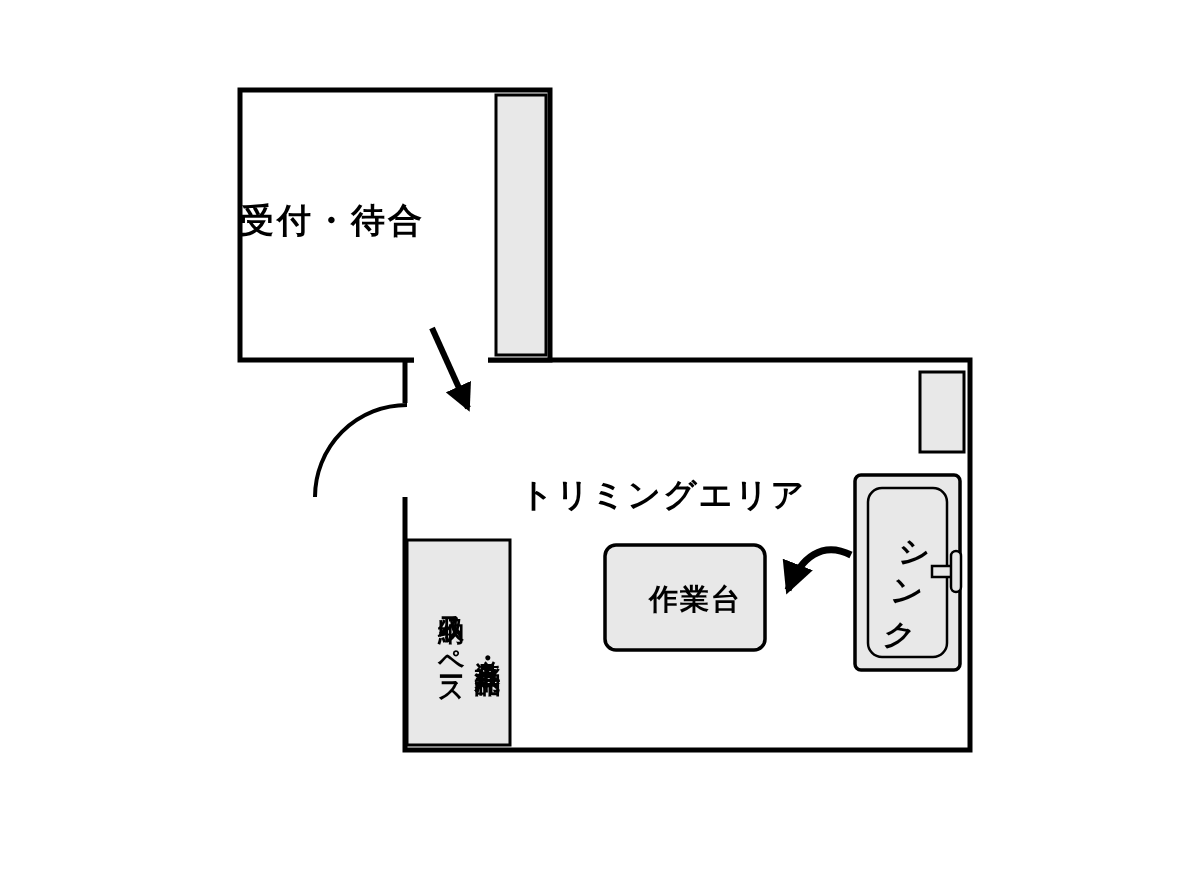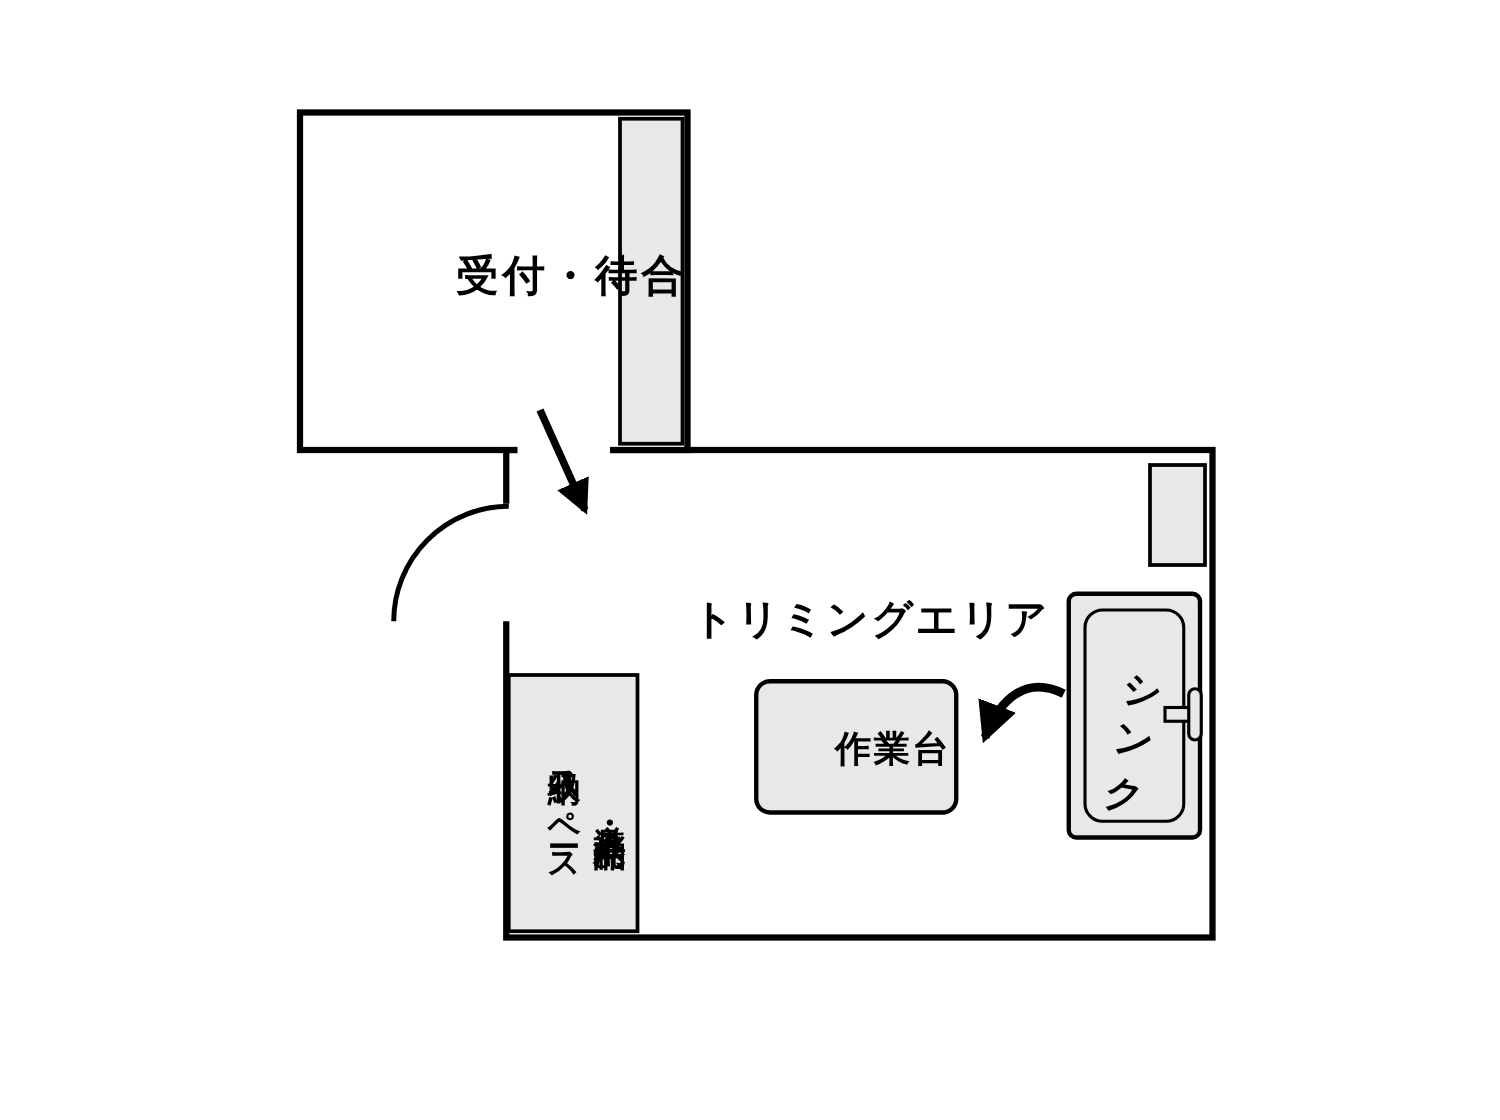--- a/index.html
+++ b/index.html
@@ -11,24 +11,24 @@
     font-family: "Liberation Sans", "DejaVu Sans", sans-serif;
     overflow: hidden;
   }
   .plan-svg { position: absolute; left: 0; top: 0; }
   .label {
     position: absolute;
     color: #000;
     font-weight: 700;
     white-space: nowrap;
   }
-  .label-h { text-align: right; }
+  .label-h { text-align: left; }
   .reception-label  { left: 240px; top: 198px; width: 310px; font-size: 34px; letter-spacing: 3px; }
   .trimming-label   { left: 520px; top: 432px; width: 320px; font-size: 33px; letter-spacing: 2px; margin-top: 41px; }
-  .worktable-label  { left: 605px; top: 580px; width: 156px; font-size: 29px; letter-spacing: 2px; }
+  .worktable-label  { left: 605px; top: 580px; width: 156px; font-size: 29px; letter-spacing: 2px; padding-left: 44px; }
   .v-text {
     writing-mode: vertical-rl;
     text-orientation: mixed;
     white-space: normal;
   }
   .storage-label {
     left: 410px; top: 550px; width: 96px; height: 192px;
     font-size: 26px; line-height: 1.4; text-align: center; letter-spacing: 2px;
   }
   .storage-label span { display: block; }

